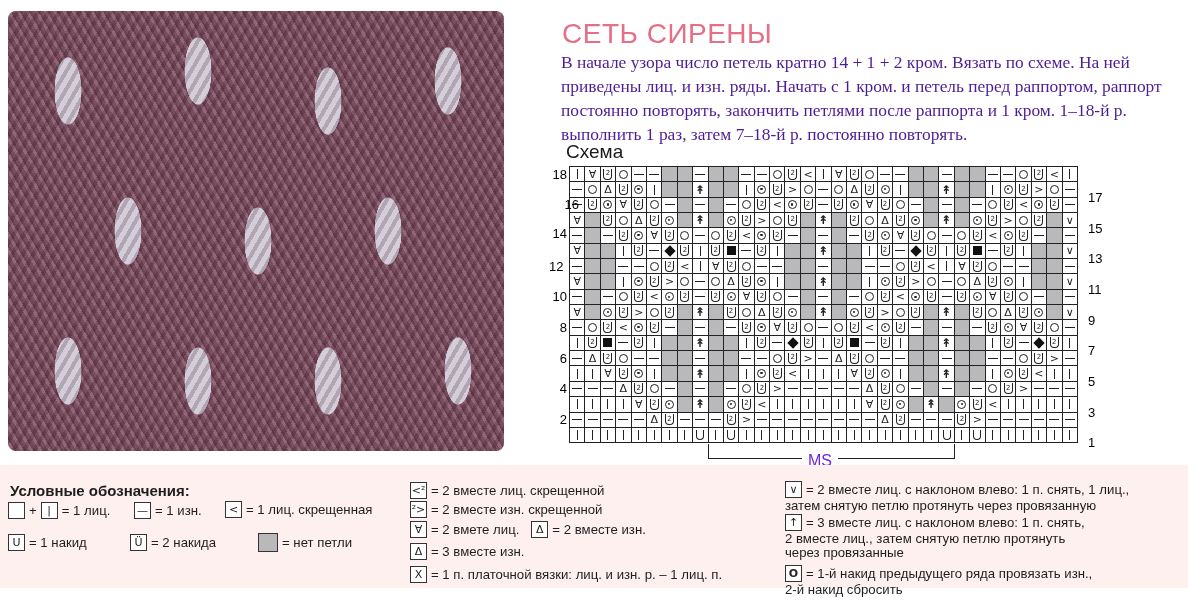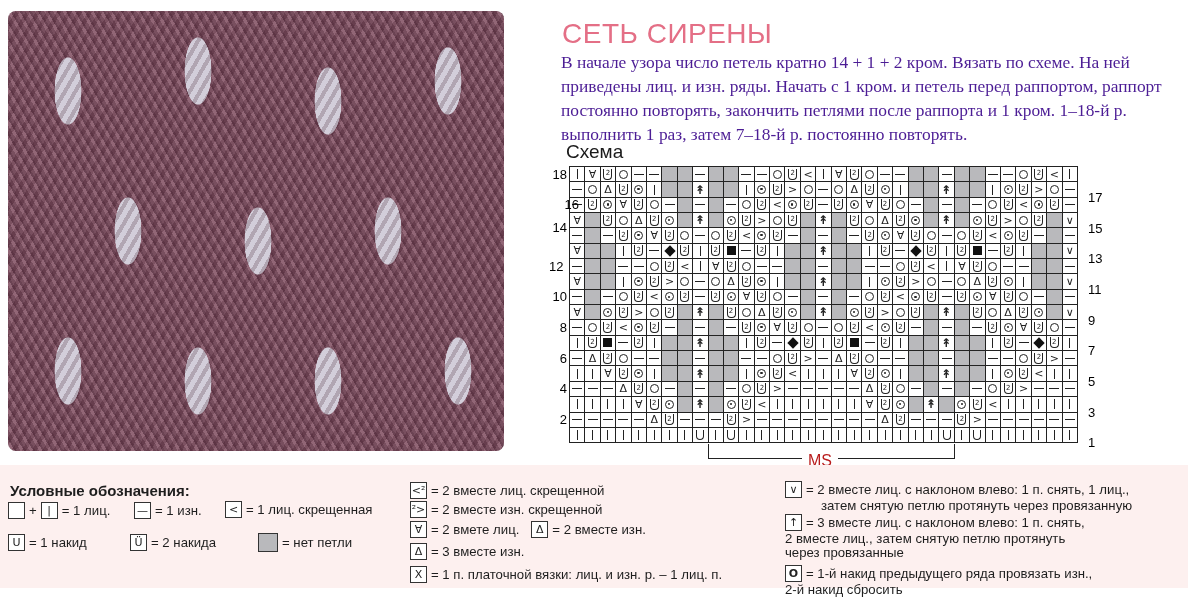--- a/index.html
+++ b/index.html
@@ -58,21 +58,21 @@
     font-family: "DejaVu Sans", sans-serif;
   }
   .cell.G { background: #b9b9bc; }
   .row-num {
     position: absolute; font-size: 13px; color: #000000; font-family: "Liberation Sans", sans-serif;
   }
   .ms-line {
     position: absolute; border-left: 1px solid #222; border-right: 1px solid #222; border-bottom: 1px solid #222;
   }
   .ms-label {
-    position: absolute; font-size: 16px; background: #fff; padding: 0 6px; color: #b91c1c;
+    position: absolute; font-size: 16px; background: #fff; padding: 0 6px; color: #6d28d9;
     font-family: "Liberation Sans", sans-serif;
   }
 
   
   .s-k { width: 1px; height: 10px; background: #222; }
   .s-p { width: 10px; height: 1px; background: #222; }
   .s-o { width: 9px; height: 9px; border: 1.3px solid #222; border-radius: 50%; }
   .s-d { width: 9px; height: 9px; border: 1.3px solid #222; border-radius: 50%; position: relative; }
   .s-d::after { content: ""; position: absolute; left: 2.1px; top: 2.1px; width: 2.2px; height: 2.2px; background: #222; border-radius: 50%; }
   .s-u { width: 8px; height: 10px; border: 1.2px solid #222; border-top: none; border-radius: 0 0 4px 4px; }
@@ -1685,21 +1685,21 @@
       <div class="cell">
         <span class="s-k"></span>
       </div>
     </div>
 </div>
 <div id="rownums">
     <div class="row-num" style="top: 166.5px; left: 549px; width: 18px; text-align: right;">18</div>
     <div class="row-num" style="top: 189.85px; left: 1088px;">17</div>
     <div class="row-num" style="top: 197.2px; left: 549px; width: 18px; text-align: right; margin-left: 12px;">16</div>
     <div class="row-num" style="top: 220.55px; left: 1088px;">15</div>
-    <div class="row-num" style="top: 220px; left: 549px; width: 18px; text-align: right;">14</div>
+    <div class="row-num" style="top: 226px; left: 549px; width: 18px; text-align: right;">14</div>
     <div class="row-num" style="top: 251.25px; left: 1088px;">13</div>
     <div class="row-num" style="top: 258.6px; left: 549px; width: 18px; ">12</div>
     <div class="row-num" style="top: 281.95px; left: 1088px;">11</div>
     <div class="row-num" style="top: 289.3px; left: 549px; width: 18px; text-align: right;">10</div>
     <div class="row-num" style="top: 312.65px; left: 1088px;">9</div>
     <div class="row-num" style="top: 320px; left: 549px; width: 18px; text-align: right;">8</div>
     <div class="row-num" style="top: 343.35px; left: 1088px;">7</div>
     <div class="row-num" style="top: 350.7px; left: 549px; width: 18px; text-align: right;">6</div>
     <div class="row-num" style="top: 374.05px; left: 1088px;">5</div>
     <div class="row-num" style="top: 381.4px; left: 549px; width: 18px; text-align: right;">4</div>
@@ -1761,21 +1761,21 @@
   </div>
   <div class="lg" style="left:410px; top:101px;">
     <span class="box">X</span>
     <span>= 1 п. платочной вязки: лиц. и изн. р. – 1 лиц. п.</span>
   </div>
 
   <div class="lg" style="left:785px; top:16px;">
     <span class="box">∨</span>
     <span>= 2 вместе лиц. с наклоном влево: 1 п. снять, 1 лиц.,</span>
   </div>
-  <div class="lg-plain" style="left:785px; top:33px;margin-left:36px;">затем снятую петлю протянуть через провязанную</div>
+  <div class="lg-plain" style="left:785px; top:33px;">затем снятую петлю протянуть через провязанную</div>
   <div class="lg" style="left:785px; top:49px;">
     <span class="box">↑</span>
     <span>= 3 вместе лиц. с наклоном влево: 1 п. снять,</span>
   </div>
   <div class="lg-plain" style="left:785px; top:66px;">2 вместе лиц., затем снятую петлю протянуть</div>
   <div class="lg-plain" style="left:785px; top:80px;">через провязанные</div>
   <div class="lg" style="left:785px; top:100px;">
     <span class="box bold">O</span>
     <span>= 1-й накид предыдущего ряда провязать изн.,</span>
   </div>

